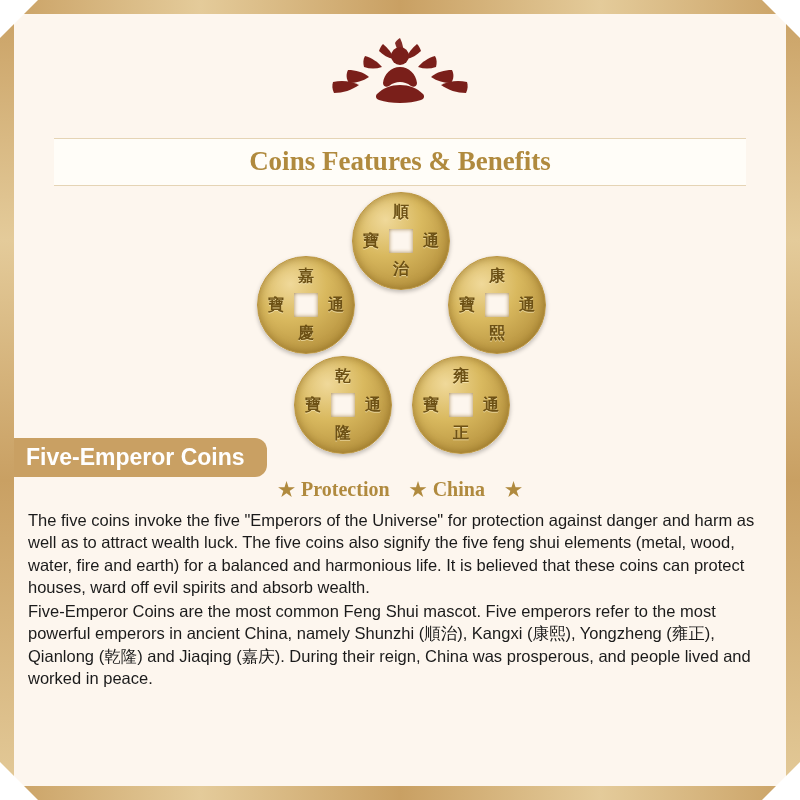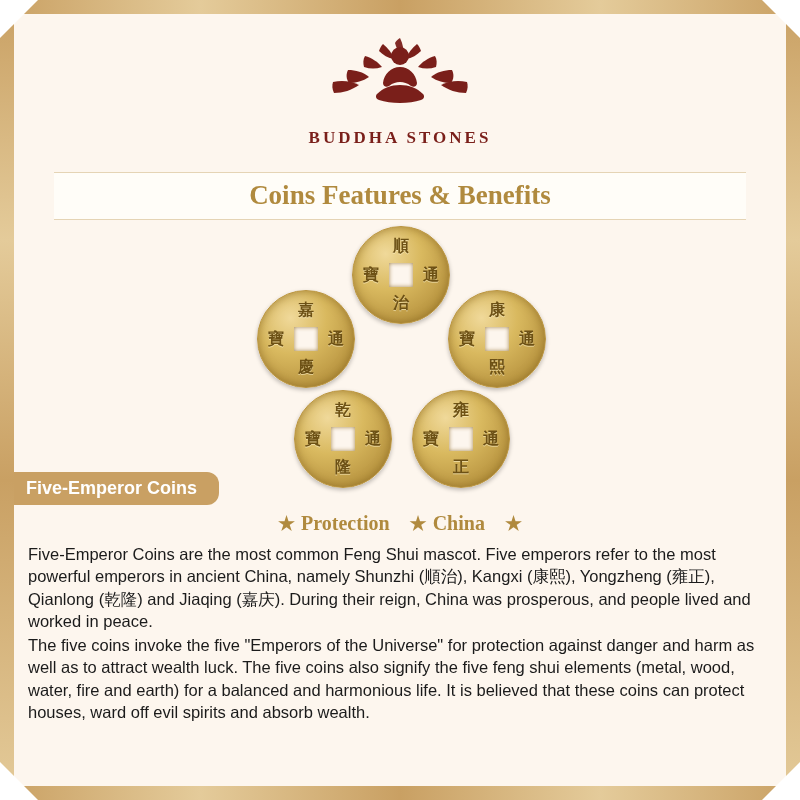--- a/index.html
+++ b/index.html
@@ -98,21 +98,21 @@
     font-size: 17px;
     letter-spacing: 3px;
     color: #7a1f1a;
     font-weight: bold;
     font-family: "Liberation Serif", serif;
   }
 
   
   .title-band {
     position: relative;
-    margin-top: 24px;
+    margin-top: 16px;
     height: 46px;
   }
   .title-band-bg {
     position: absolute;
     left: 40px;
     right: 40px;
     top: 0;
     height: 46px;
     background: #fffdf8;
     border-top: 1px solid #e5d4b5;
@@ -175,21 +175,21 @@
   .label-tab-row {
     position: relative;
     height: 34px;
   }
   .label-tab {
     position: absolute;
     left: 0;
     top: 0;
     background: #c9a063;
     color: #ffffff;
-    font-size: 18px;
+    font-size: 23px;
     font-weight: bold;
     padding: 6px 22px 6px 12px;
     border-radius: 0 12px 12px 0;
     font-family: "Liberation Sans", sans-serif;
   }
 
   
   .benefits {
     display: flex;
     justify-content: center;
@@ -242,21 +242,20 @@
           <path d="M68 14c5 4 9 9 11 15-6-1-11-4-15-8 1-3 2-5 4-7z"></path>
           <path d="M102 14c-5 4-9 9-11 15 6-1 11-4 15-8-1-3-2-5-4-7z"></path>
           <path d="M50 26c7 2 13 6 17 11-6 2-12 2-18 0-1-4-1-8 1-11z"></path>
           <path d="M120 26c-7 2-13 6-17 11 6 2 12 2 18 0 1-4 1-8-1-11z"></path>
           <path d="M33 40c8 0 15 2 21 7-6 4-13 6-20 6-3-4-3-9-1-13z"></path>
           <path d="M137 40c-8 0-15 2-21 7 6 4 13 6 20 6 3-4 3-9 1-13z"></path>
           <path d="M18 52c9-2 18-1 26 3-7 5-16 8-25 8-2-4-2-8-1-11z"></path>
           <path d="M152 52c-9-2-18-1-26 3 7 5 16 8 25 8 2-4 2-8 1-11z"></path>
         </g>
       </svg>
-      <div class="brand-name">BUDDHA STONES</div>
     </div>
 
     <div class="title-band">
       <div class="title-band-bg"></div>
       <div class="title-text">Coins Features &amp; Benefits</div>
     </div>
 
     <div class="coins-area">
       <div class="coin coin-0">
         <span class="gl top">順</span>
@@ -307,22 +306,22 @@
       <div class="benefit">
         <span class="star">★</span>
         <span>China</span>
       </div>
       <div class="benefit">
         <span class="star">★</span>
       </div>
     </div>
 
     <div class="copy">
+      <p>The five coins invoke the five "Emperors of the Universe" for protection against danger and harm as well as to attract wealth luck. The five coins also signify the five feng shui elements (metal, wood, water, fire and earth) for a balanced and harmonious life. It is believed that these coins can protect houses, ward off evil spirits and absorb wealth.</p>
       <p>Five-Emperor Coins are the most common Feng Shui mascot. Five emperors refer to the most powerful emperors in ancient China, namely Shunzhi (順治), Kangxi (康熙), Yongzheng (雍正), Qianlong (乾隆) and Jiaqing (嘉庆). During their reign, China was prosperous, and people lived and worked in peace.</p>
-      <p>The five coins invoke the five "Emperors of the Universe" for protection against danger and harm as well as to attract wealth luck. The five coins also signify the five feng shui elements (metal, wood, water, fire and earth) for a balanced and harmonious life. It is believed that these coins can protect houses, ward off evil spirits and absorb wealth.</p>
     </div>
 
   </div>
 
   <div class="corner-cut-tl"></div>
   <div class="corner-cut-tr"></div>
   <div class="corner-cut-bl"></div>
   <div class="corner-cut-br"></div>
 </div>
 

